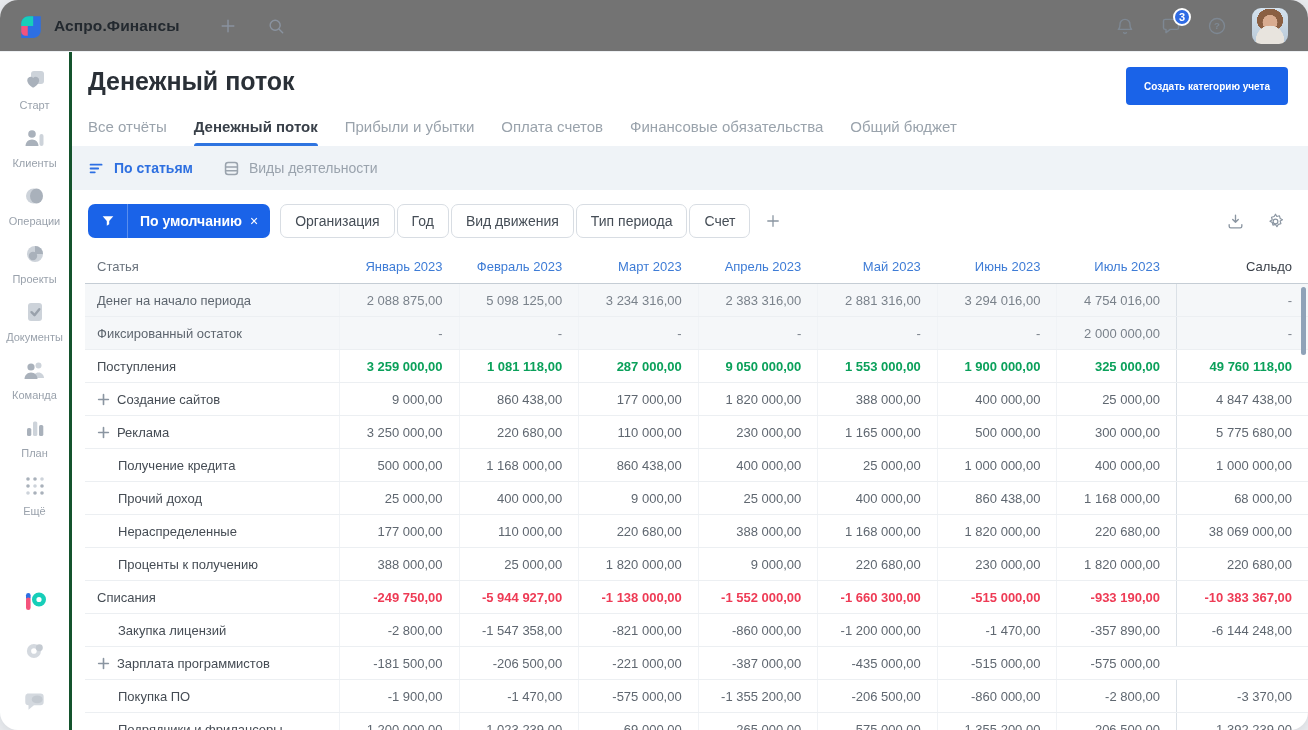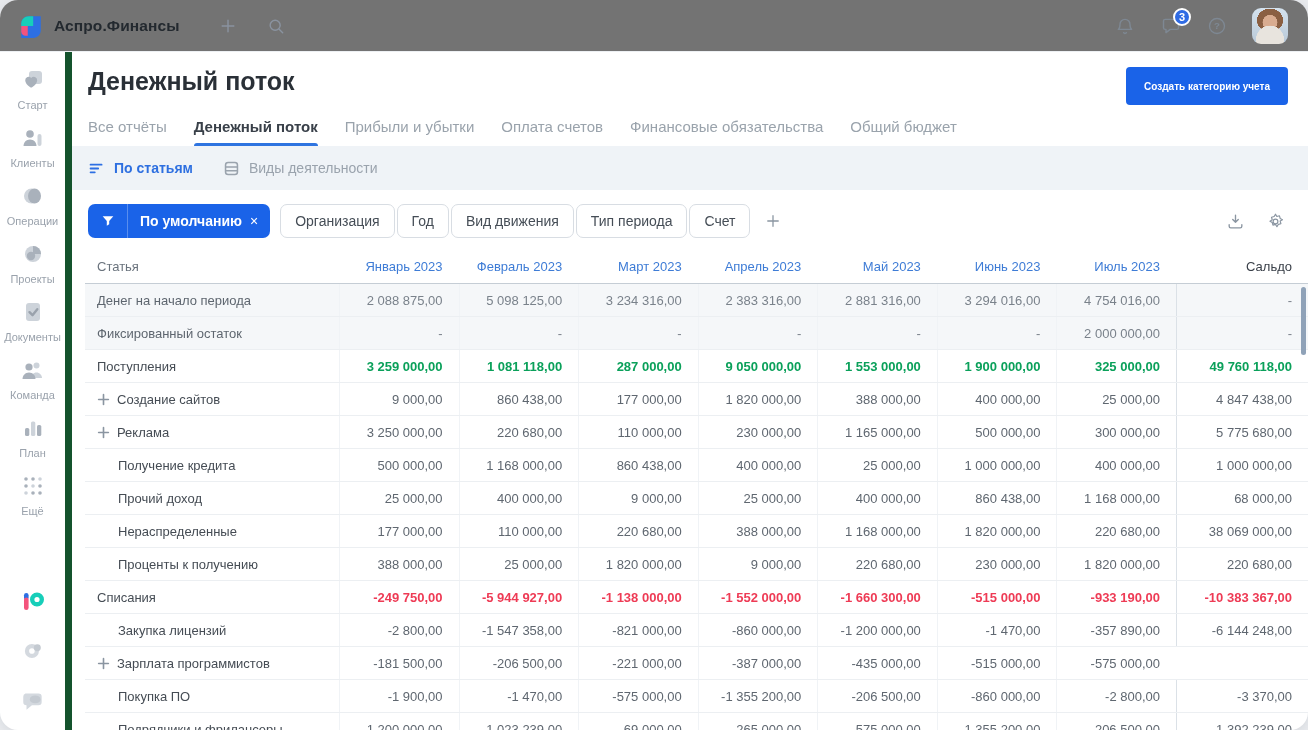--- a/index.html
+++ b/index.html
@@ -21,21 +21,21 @@
           background:#2F6BE4; color:#fff; font-size:11px; font-weight:700; display:flex; align-items:center;
           justify-content:center; border:2px solid #fff; padding:0 3px;}
   .avatar{ width:36px; height:36px; border-radius:9px; cursor:pointer; overflow:hidden;
      background:
        radial-gradient(circle at 50% 88%, #e8e4de 0 38%, transparent 39%),
        radial-gradient(circle at 50% 40%, #d9ac90 0 26%, transparent 27%),
        radial-gradient(ellipse 62% 55% at 50% 34%, #8a5f42 0 58%, transparent 59%),
        linear-gradient(180deg,#d4e2ee,#b9c9d8);}
   
   .app{ flex:1; display:flex; min-height:0;}
-  .sidebar{ width:72px; flex:0 0 72px; border-right:7px solid #14532d; display:flex; flex-direction:column;
+  .sidebar{ width:72px; flex:0 0 72px; border-right:3px solid #14532d; display:flex; flex-direction:column;
             align-items:center; padding:16px 0 16px; gap:15px;}
   .nav-item{ display:flex; flex-direction:column; align-items:center; gap:3px; cursor:pointer; width:100%;}
   .nav-item svg{ width:24px; height:24px;}
   .nav-label{ font-size:11px; color:#9AA2AC;}
   .sb-bottom{ margin-top:auto; display:flex; flex-direction:column; align-items:center; gap:24px;}
   .sb-bottom .bic{ width:26px; height:26px; cursor:pointer;}
   .sb-bottom svg{ width:26px; height:26px;}
   
   .content{ flex:1; display:flex; flex-direction:column; min-width:0;}
   .content-header{ padding:15px 20px 0 16px;}

